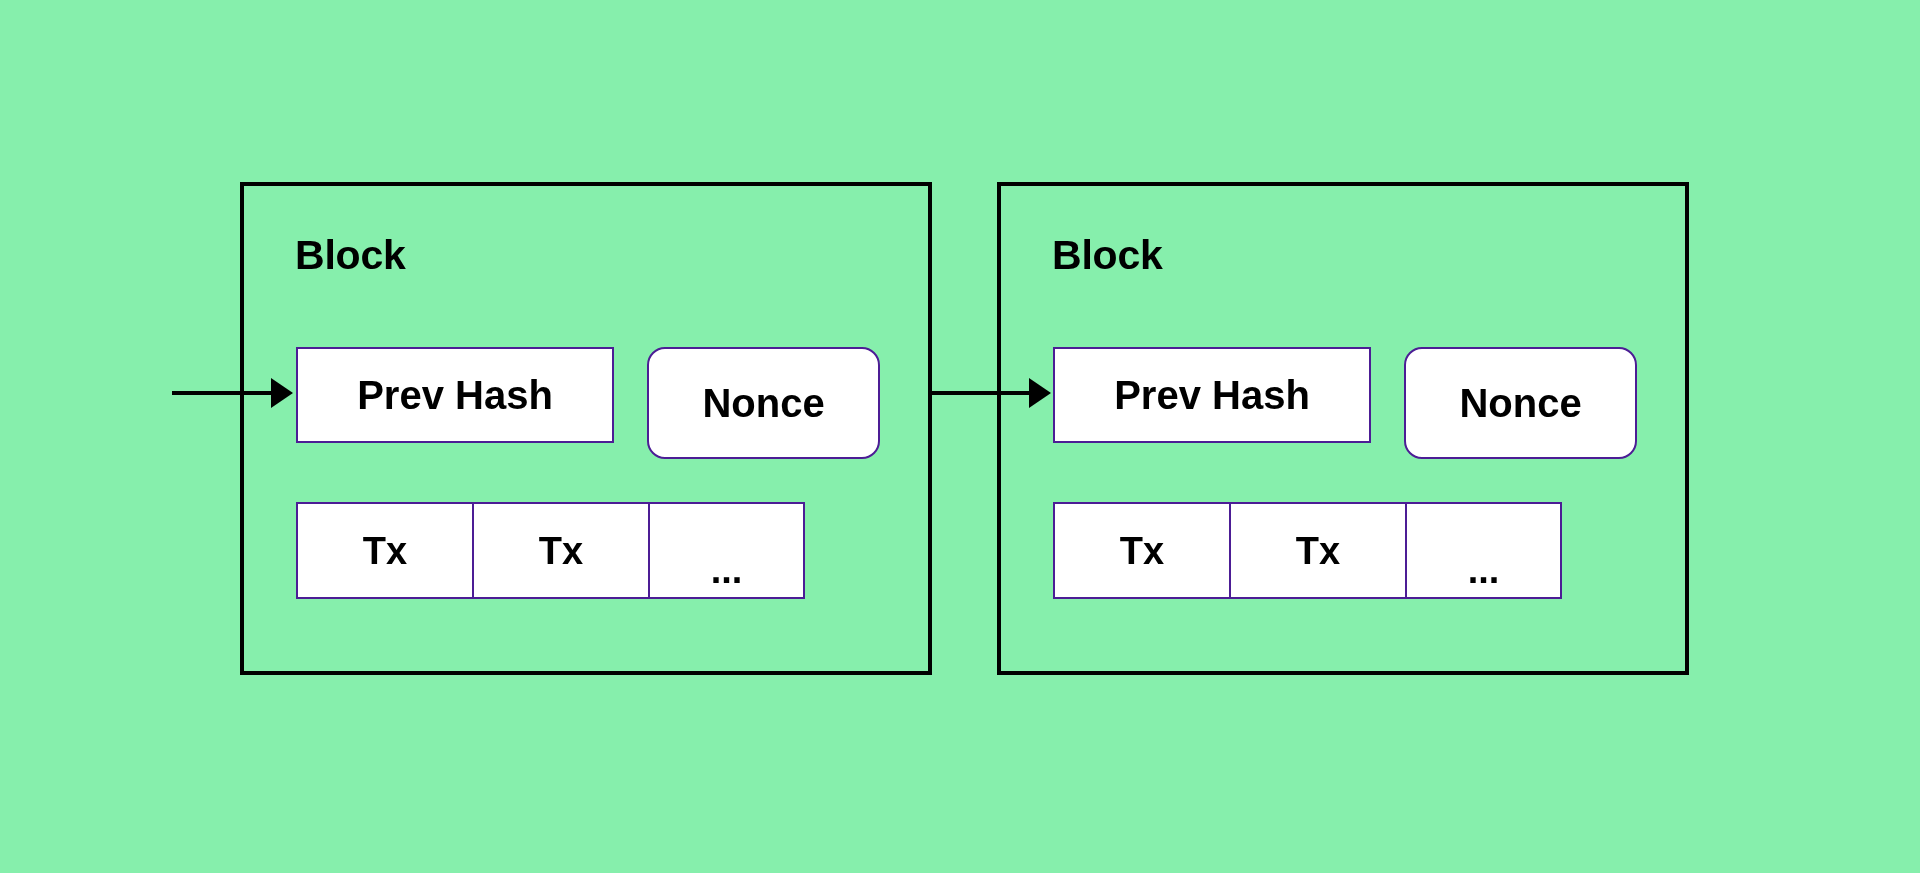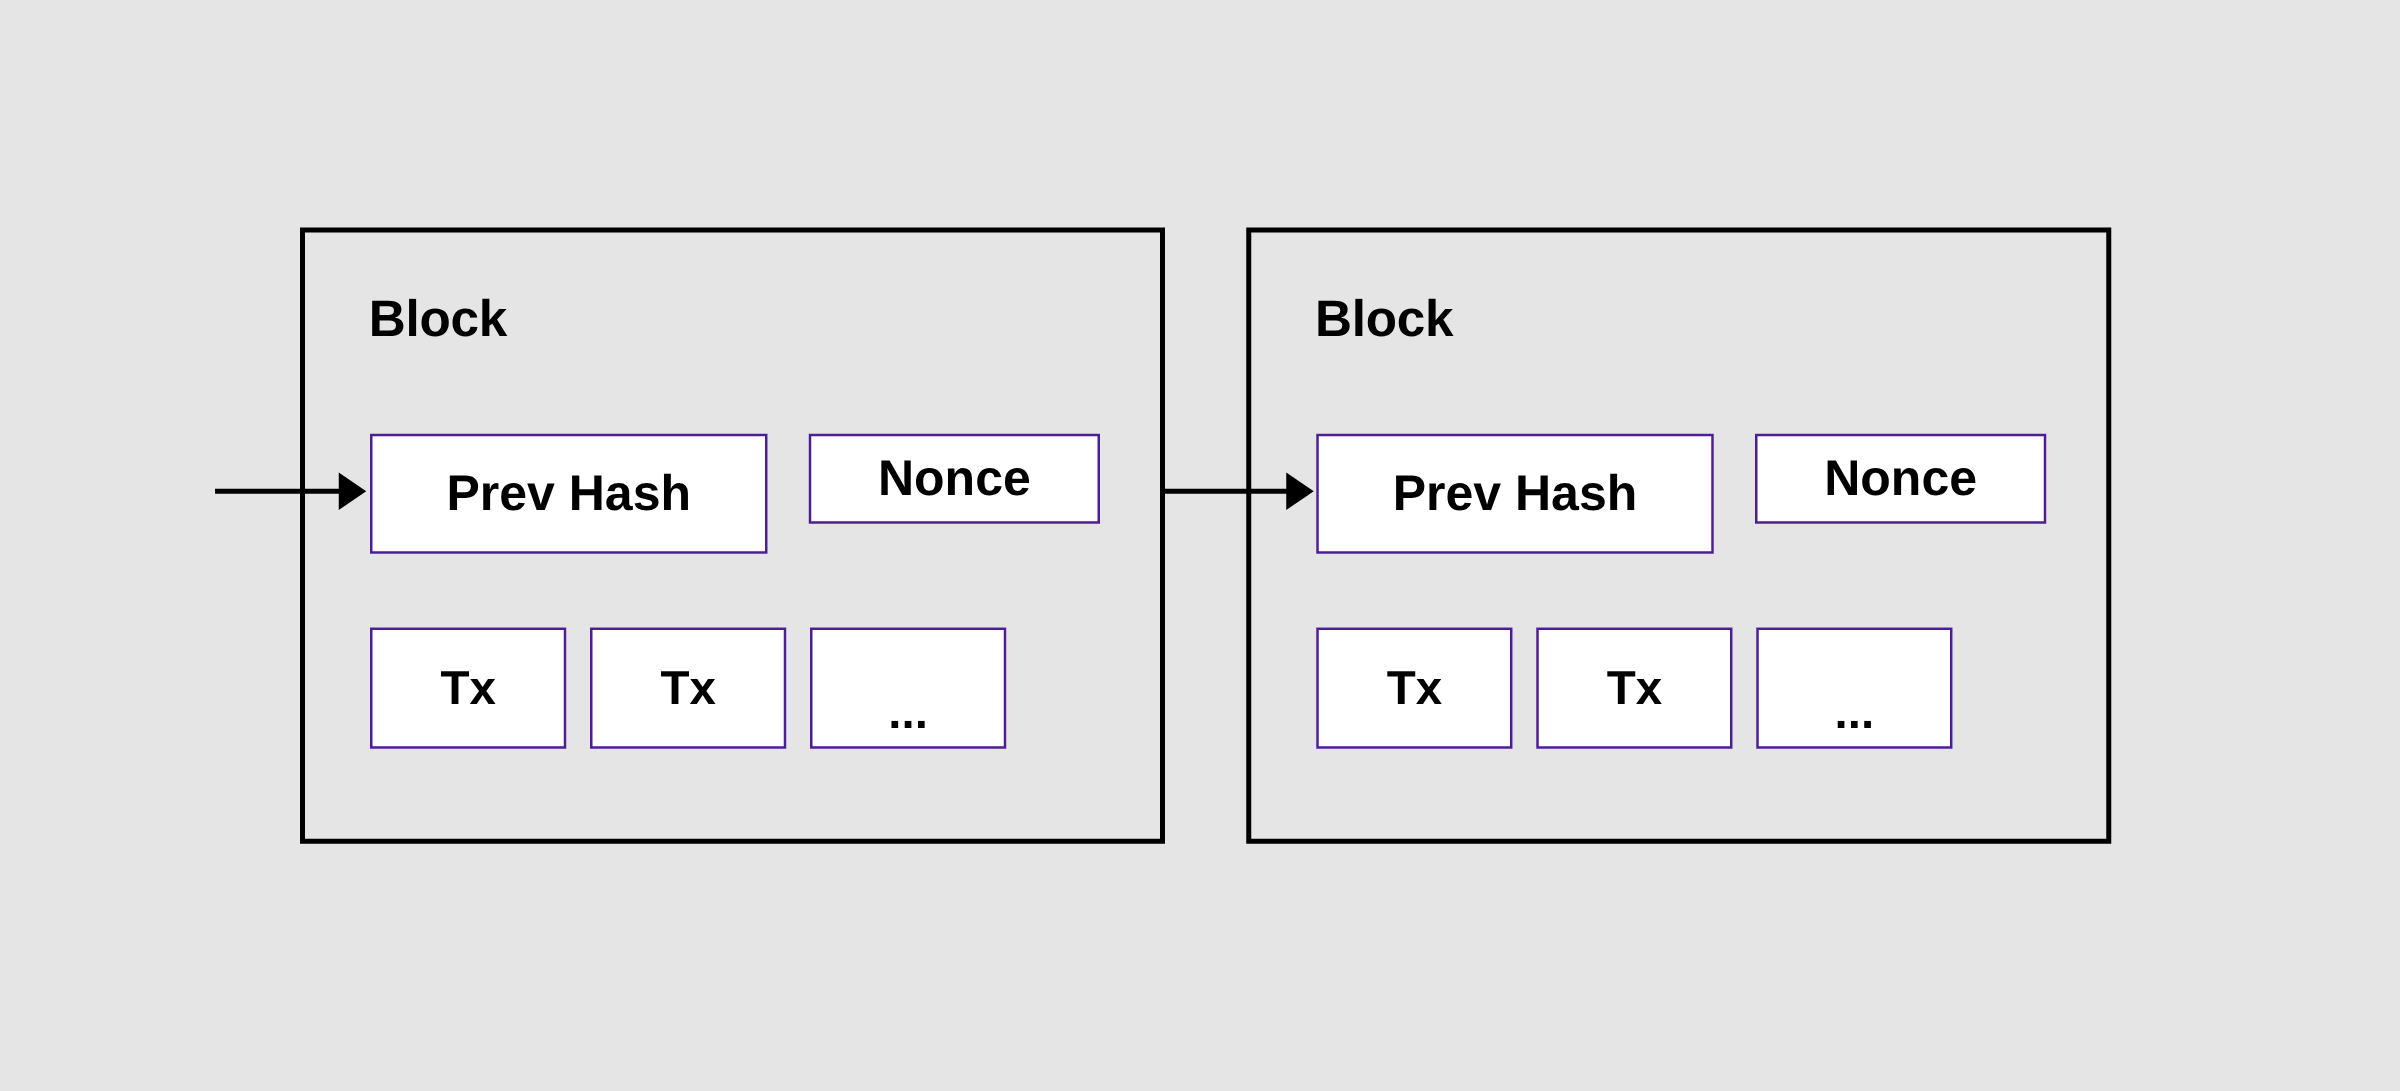--- a/index.html
+++ b/index.html
@@ -10,21 +10,21 @@
     width: 1920px;
     height: 873px;
     overflow: hidden;
     font-family: "Liberation Sans", sans-serif;
   }
 
   #canvas {
     position: relative;
     width: 1920px;
     height: 873px;
-    background: #e5e5e5;
+    background: #86efac;
   }
 
   
   .block {
     position: absolute;
     top: 182px;
     width: 692px;
     height: 493px;
     border: 4px solid #000000;
     box-sizing: border-box;
@@ -64,27 +64,28 @@
     top: 161px;
     width: 318px;
     height: 96px;
     font-size: 40px;
   }
 
   .field-nonce {
     left: 403px;
     top: 161px;
     width: 233px;
-    height: 72px;
+    height: 112px;
     font-size: 40px;
+    border-radius: 18px;
   }
 
   .field-tx {
     top: 316px;
-    width: 157px;
+    width: 178px;
     height: 97px;
     font-size: 38px;
     text-align: right;
   }
   .tx-1 { left: 52px; }
   .tx-2 { left: 228px; }
 
   .field-ellipsis {
     left: 404px;
     top: 316px;

